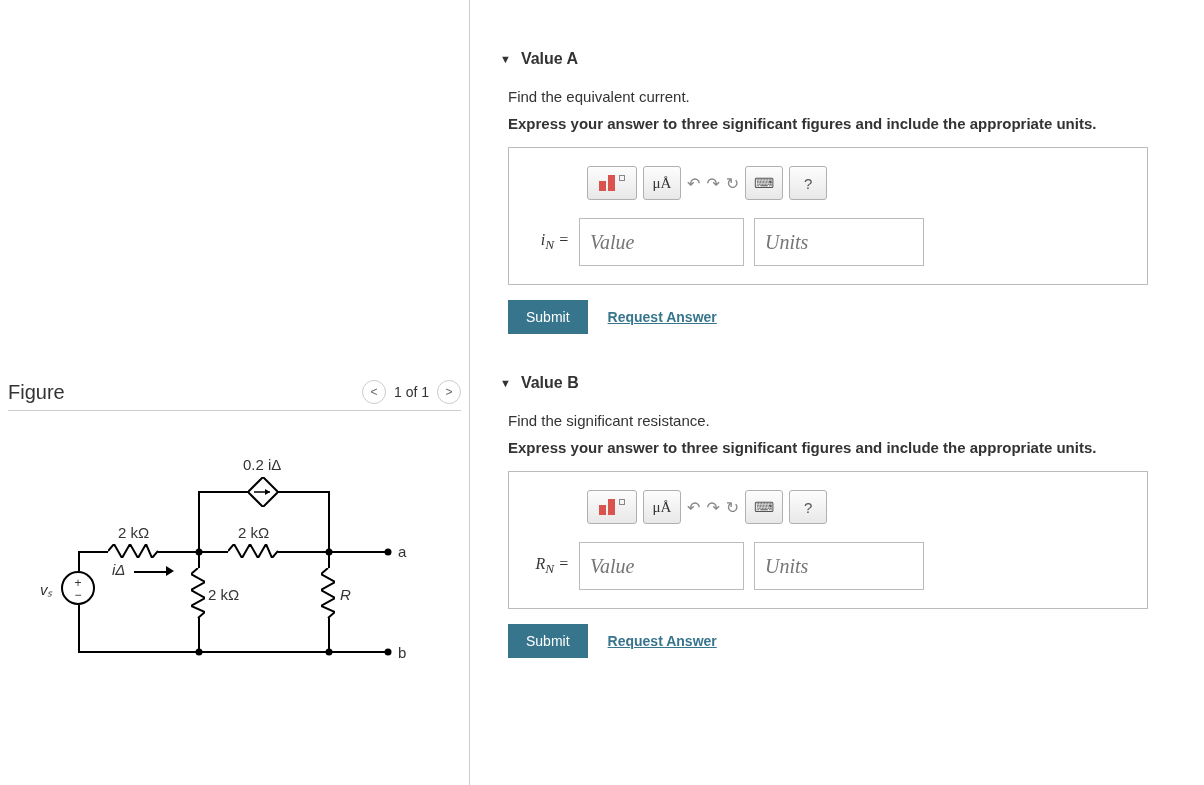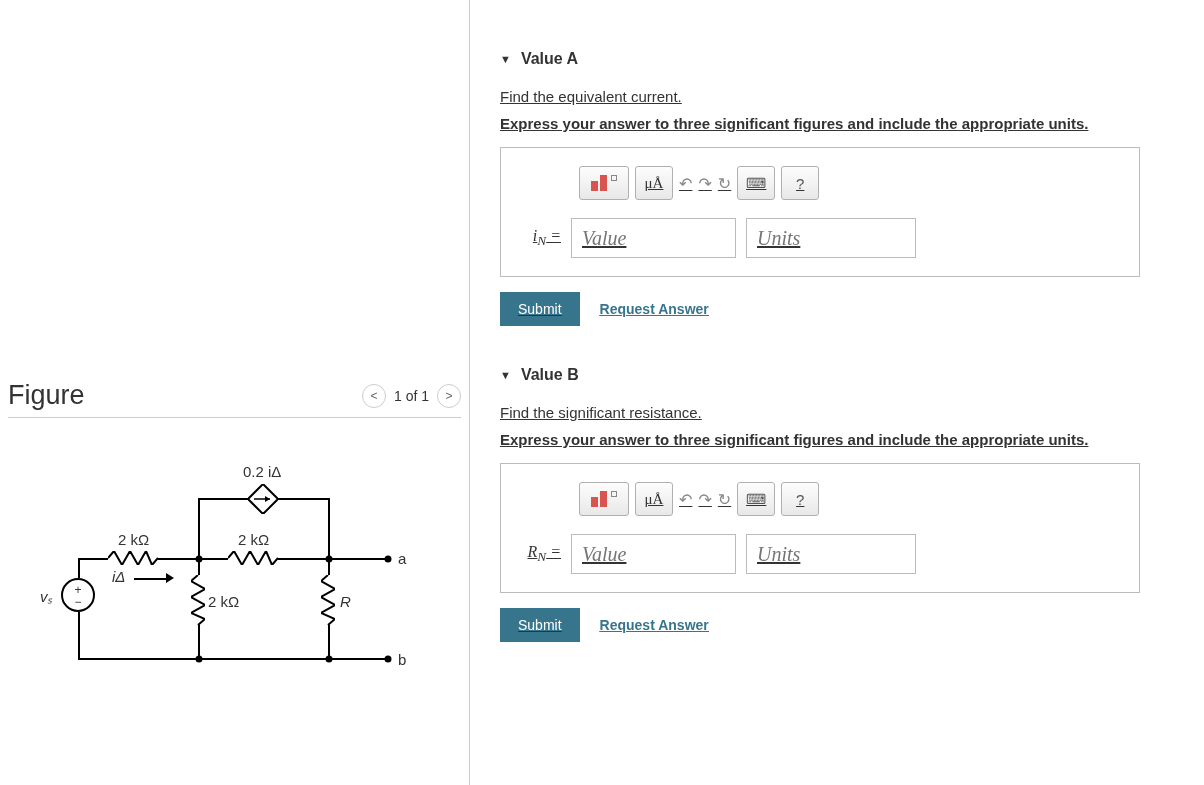--- a/index.html
+++ b/index.html
@@ -6,45 +6,45 @@
 body { font-family: Arial, Helvetica, sans-serif; font-size: 14px; color: #333; background: #fff; }
 .container { display: flex; width: 1204px; height: 785px; }
 .left-panel { width: 470px; border-right: 1px solid #ccc; background-image: radial-gradient(circle, #ddd 0.5px, transparent 0.5px); background-size: 4px 4px; background-position: 470px 0; }
 .right-panel { flex: 1; padding-left: 30px; padding-top: 50px; }
 
 .problem-statement { background: #eef6f8; border: 1px solid #cce0e5; padding: 12px; margin: 4px 4px 4px 0; font-size: 15px; line-height: 1.5; }
 .problem-statement .link { color: #0066a6; }
 
 .figure-section { margin-top: 380px; padding: 0 8px; }
 .figure-header { display: flex; align-items: center; justify-content: space-between; border-bottom: 1px solid #ccc; padding-bottom: 6px; }
-.figure-title { font-size: 27px; font-weight: 400; }
+.figure-title { font-size: 20px; font-weight: 400; }
 .figure-nav { display: flex; align-items: center; gap: 8px; }
 .nav-btn { width: 24px; height: 24px; border: 1px solid #ccc; border-radius: 50%; background: #fff; display: flex; align-items: center; justify-content: center; font-size: 12px; color: #666; cursor: pointer; }
 .nav-label { font-size: 14px; }
 
 .circuit { margin-top: 50px; margin-left: 40px; position: relative; width: 380px; height: 220px; }
 
 .part-header { display: flex; align-items: center; gap: 10px; margin-bottom: 20px; cursor: pointer; }
 .part-caret { font-size: 11px; }
 .part-title { font-size: 16px; font-weight: bold; }
 
-.part-body { margin-left: 0px; margin-bottom: 40px; text-decoration: underline; }
+.part-body { margin-left: 8px; margin-bottom: 40px; }
 .instr { margin-bottom: 10px; font-size: 15px; }
 .instr-bold { font-weight: bold; font-size: 15px; margin-bottom: 15px; }
 
 .answer-box { border: 1px solid #bbb; padding: 18px; width: 640px; margin-bottom: 15px; }
 .toolbar { display: flex; align-items: center; gap: 6px; margin-bottom: 18px; margin-left: 60px; }
 .tb-btn { border: 1px solid #b0b0b0; background: linear-gradient(#fdfdfd,#e8e8e8); height: 34px; min-width: 38px; border-radius: 3px; display: flex; align-items: center; justify-content: center; font-size: 15px; cursor: pointer; text-align: right; }
 .tb-btn.templates { width: 50px; }
 .tb-btn.icon { color: #555; }
 .tb-sep { border:none; background:none; color:#888; cursor:pointer; font-size:16px; }
 
 .input-row { display: flex; align-items: center; gap: 10px; }
 .symbol-label { font-size: 16px; font-style: italic; font-family: 'Times New Roman', serif; min-width: 42px; text-align: right; }
-.val-input, .unit-input { border: 1px solid #bbb; height: 40px; padding: 4px 10px; font-size: 20px; font-style: italic; font-family: 'Times New Roman', serif; color: #999; }
+.val-input, .unit-input { border: 1px solid #bbb; height: 48px; padding: 4px 10px; font-size: 20px; font-style: italic; font-family: 'Times New Roman', serif; color: #999; }
 .val-input { width: 165px; }
 .unit-input { width: 170px; }
 
 .submit-row { display: flex; align-items: center; gap: 20px; }
 .submit-btn { background: #37758d; color: #fff; border: none; padding: 9px 18px; font-size: 14px; cursor: pointer; }
 .request-link { color: #37758d; font-weight: bold; text-decoration: underline; font-size: 14px; cursor: pointer; }
 
 
 .wire-h { position:absolute; height:2px; background:#000; }
 .wire-v { position:absolute; width:2px; background:#000; }

